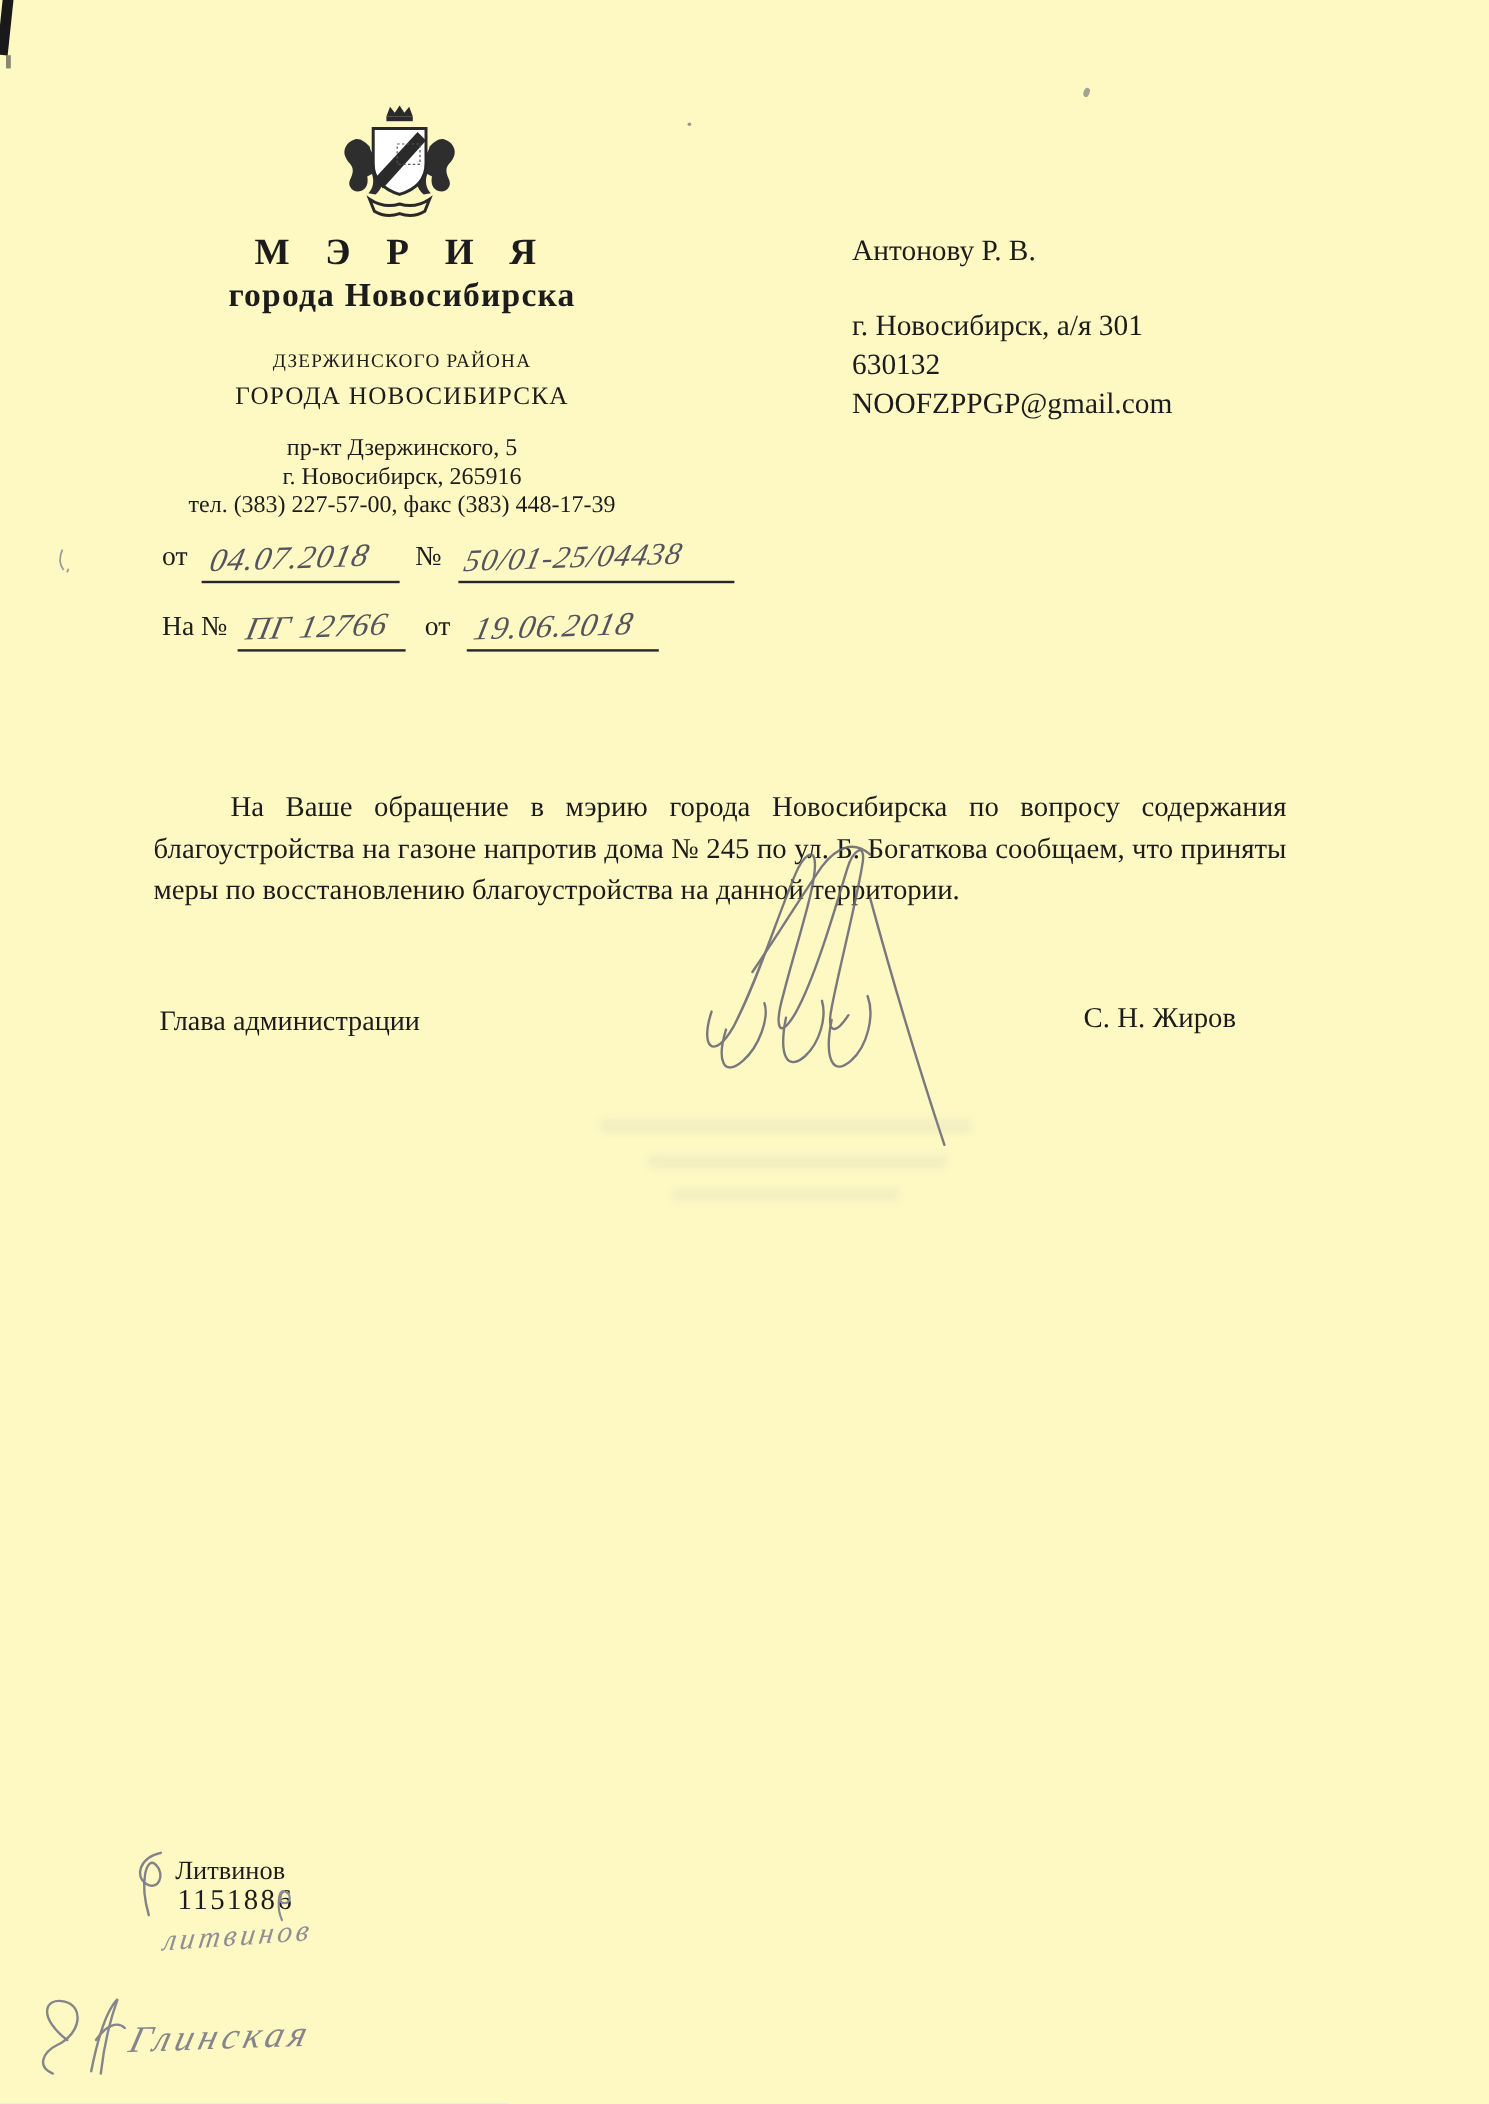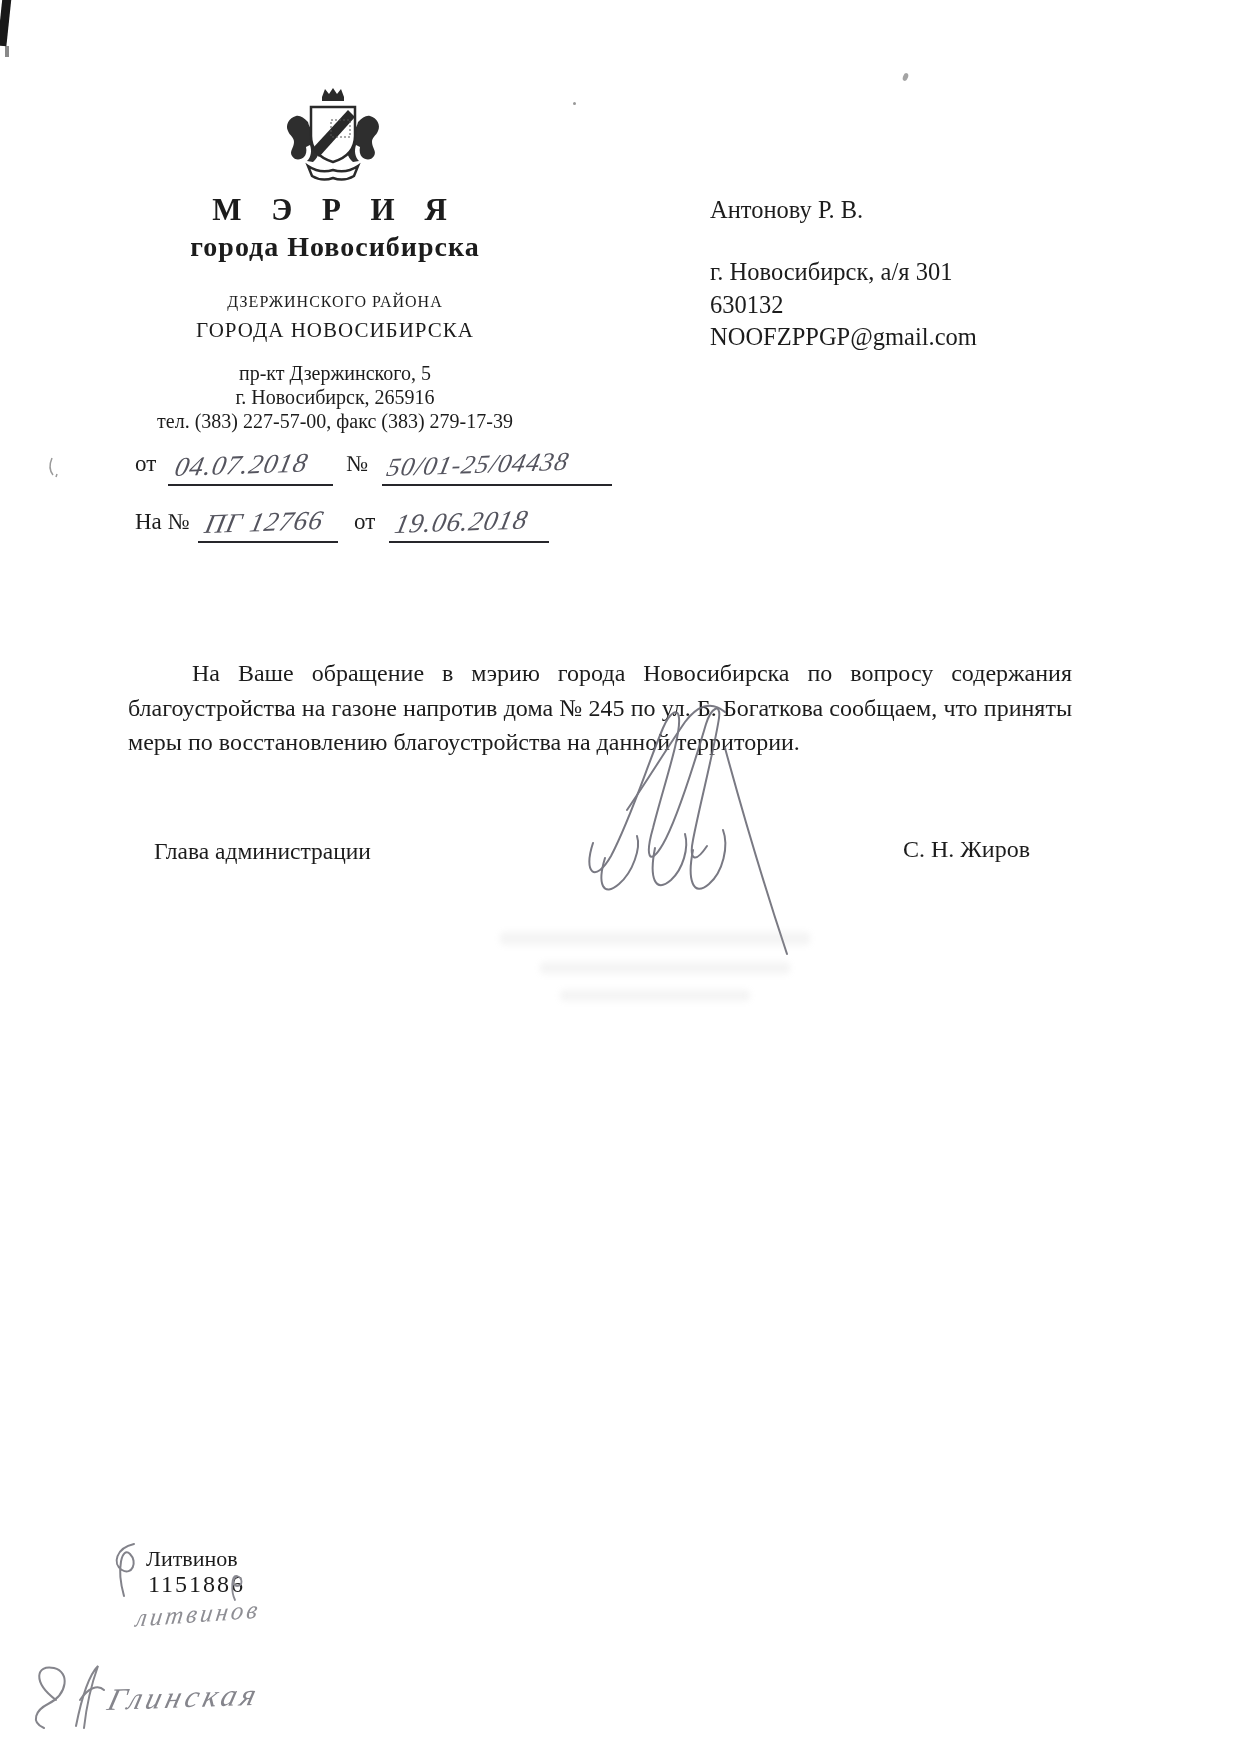--- a/index.html
+++ b/index.html
@@ -1,18 +1,18 @@
 <!DOCTYPE html>
 <html><head>
 <meta charset="utf-8">
 <style>
   html,body { margin:0; padding:0; background:#e8e8e8; }
   .page {
     position:relative; width:1241px; height:1753px; margin:0 auto;
-    background:#ffffff; font-family:"Liberation Serif", serif; color:#1c1c1c;
+    background:#fef9c3; font-family:"Liberation Serif", serif; color:#1c1c1c;
     overflow:hidden;
   }
   .abs { position:absolute; white-space:nowrap; }
   
   .lh { left:120px; width:430px; text-align:center; }
   .org-title   { top:192px; font-size:31px; font-weight:bold; letter-spacing:11px; }
   .org-sub     { top:231px; font-size:28px; font-weight:bold; letter-spacing:1px; }
   .dept1       { top:268px; font-size:21px; letter-spacing:1px; }
   .dept2       { top:293px; font-size:16px; letter-spacing:1px; }
   .dept3       { top:318px; font-size:21px; letter-spacing:1px; }
@@ -31,21 +31,21 @@
   .hand-md { font-size:27px; }
   
   .recip { left:710px; font-size:24.5px; }
   
   .body-par {
     position:absolute; left:128px; top:656px; width:944px;
     font-size:24px; line-height:34.5px; text-align:justify; text-indent:64px;
     white-space:normal;
   }
   
-  .sig-title { left:133px; top:838px; font-size:23.5px;margin-left:21px; }
+  .sig-title { left:133px; top:838px; font-size:23.5px; }
   .sig-name  { left:903px; top:836px; font-size:24px; }
   
   .ghost { position:absolute; background:#a9a9a9; opacity:0.12; filter:blur(3px); border-radius:4px; }
   
   .exec-name  { left:146px; top:1546px; font-size:22px; }
   .exec-phone { left:148px; top:1571px; font-size:24px; letter-spacing:2px; }
   .exec-note  {
     left:136px; top:1600px; font-size:25px; font-style:italic; color:#8e8e94;
     letter-spacing:3px; transform: rotate(-4deg) skewX(-12deg); text-transform:lowercase;
   }
@@ -82,21 +82,21 @@
     <rect x="53" y="34" width="19" height="17" fill="none" stroke="#555555" stroke-width="1" stroke-dasharray="2,2"></rect>
     <path d="M30,80 q12,8 25,4 q13,4 25,-4 l-4,10 q-10,6 -21,2 q-11,4 -21,-2 z" fill="none" stroke="#2a2a2a" stroke-width="2.5"></path>
   </svg>
 
   <div class="abs lh org-title">М Э Р И Я</div>
   <div class="abs lh org-sub">города Новосибирска</div>
   <div class="abs lh dept2">ДЗЕРЖИНСКОГО РАЙОНА</div>
   <div class="abs lh dept3">ГОРОДА НОВОСИБИРСКА</div>
   <div class="abs lh addr1">пр-кт Дзержинского, 5</div>
   <div class="abs lh addr2">г. Новосибирск, 265916</div>
-  <div class="abs phone" style="text-align:center;">тел. (383) 227-57-00, факс (383) 279-17-39</div>
+  <div class="abs phone" style="text-align:center;">тел. (383) 227-57-00, факс (383) 448-17-39</div>
 
   <div class="abs ref-label" style="left:135px; top:451px;">от</div>
   <div class="uline" style="left:168px; top:448px; width:165px; height:36px;">
     <span class="hand hand-md abs" style="left:4px; bottom:1px;">04.07.2018</span>
   </div>
   <div class="abs ref-label" style="left:346px; top:451px;">№</div>
   <div class="uline" style="left:382px; top:446px; width:230px; height:38px;">
     <span class="hand hand-sm abs" style="left:2px; bottom:1px;">50/01-25/04438</span>
   </div>
 

